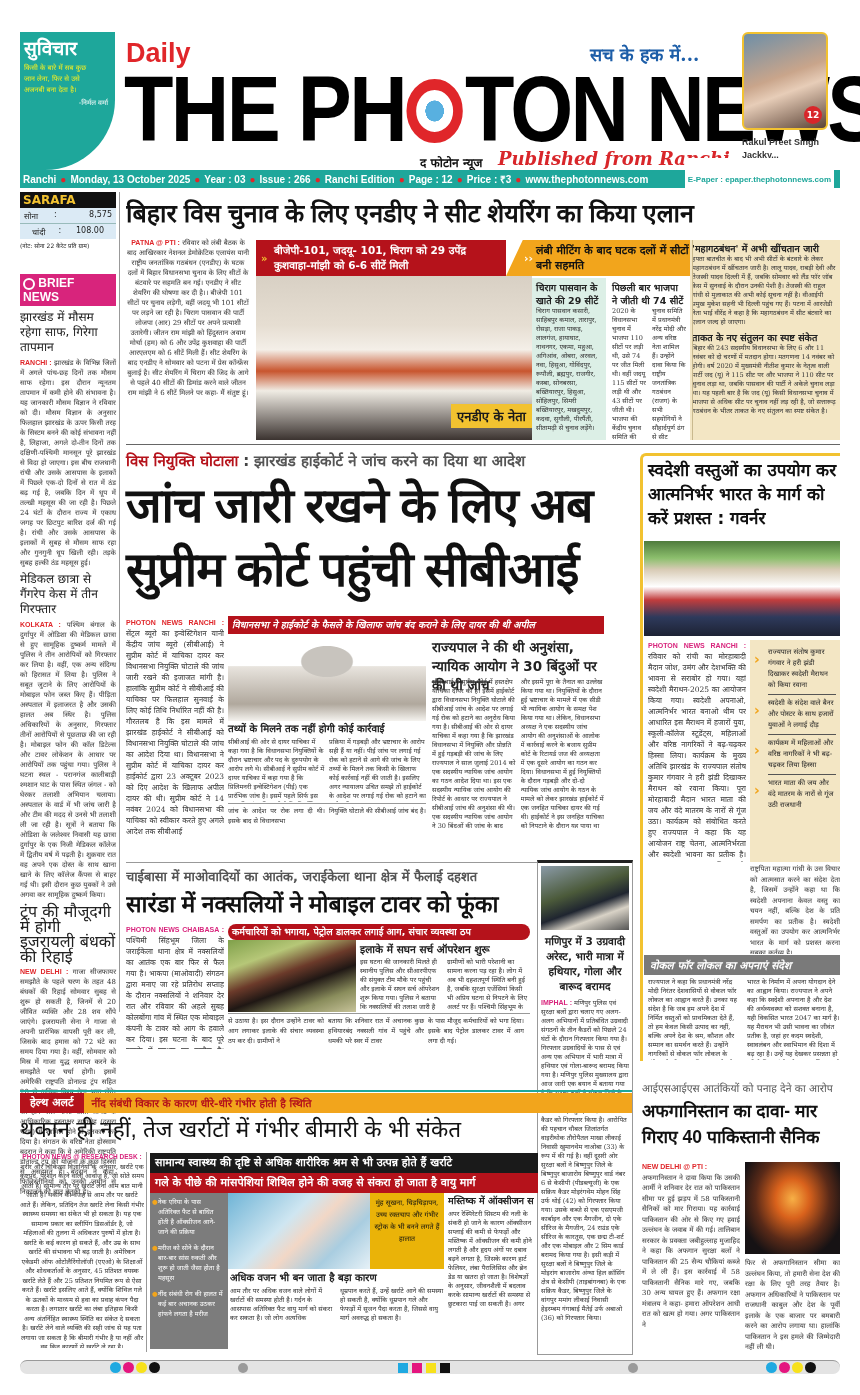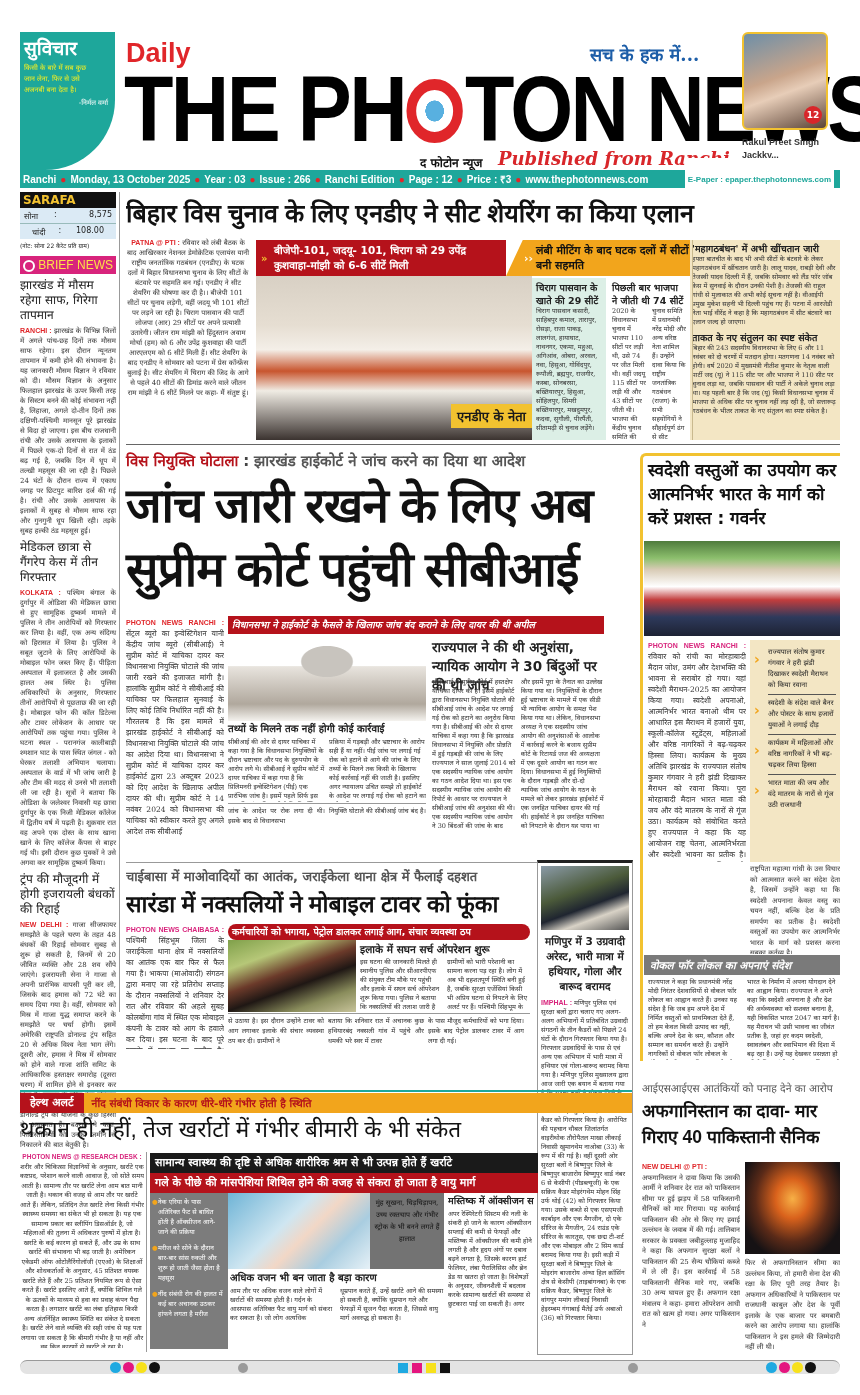--- a/index.html
+++ b/index.html
@@ -66,34 +66,34 @@
         <span style="width:20px">:</span>
         <span data-name="gold-rate" style="margin-left:auto">8,575</span>
     </div>
     <div data-name="sarafa-row" style="display:flex;font-size:8px;padding:2px 12px;">
       <span style="width:30px">चांदी</span>
         <span style="width:20px">:</span>
         <span data-name="silver-rate" style="margin-left:auto">108.00</span>
     </div>
   </div>
   <div data-name="sarafa-note" style="font-size:6px;margin:3px 0;">(नोट: सोना 22 कैरेट प्रति ग्राम)</div>
-  <div data-name="brief-news-banner" style="background:#d8247c;color:#fde047;font-family:'Liberation Sans',sans-serif;font-weight:normal;font-size:12px;padding:2px 3px;margin-top:6px;">
+  <div data-name="brief-news-banner" style="background:#d8247c;color:#ffffff;font-family:'Liberation Sans',sans-serif;font-weight:bold;font-size:12px;padding:2px 3px;margin-top:24px;">
     <span data-name="brief-news-icon" style="display:inline-block;width:12px;height:12px;border-radius:50%;border:2px solid #fff;vertical-align:middle;"></span>
     <span>BRIEF NEWS</span>
   </div>
   <div data-name="brief-item">
     <div data-name="brief-headline" style="font-size:12px;line-height:15px;margin:4px 0 3px;color:#222;">झारखंड में मौसम रहेगा साफ, गिरेगा तापमान</div>
     <div class="txt"><span class="redlbl">RANCHI :</span> <span>झारखंड के विभिन्न जिलों में अगले पांच-छह दिनों तक मौसम साफ रहेगा। इस दौरान न्यूनतम तापमान में कमी होने की संभावना है। यह जानकारी मौसम विज्ञान ने रविवार को दी। मौसम विज्ञान के अनुसार फिलहाल झारखंड के ऊपर किसी तरह के सिस्टम बनने की कोई संभावना नहीं है, लिहाजा, अगले दो-तीन दिनों तक दक्षिणी-पश्चिमी मानसून पूरे झारखंड से विदा हो जाएगा। इस बीच राजधानी रांची और उसके आसपास के इलाकों में पिछले एक-दो दिनों से रात में ठंड बढ़ गई है, जबकि दिन में धूप में तल्खी महसूस की जा रही है। पिछले 24 घंटों के दौरान राज्य में एकाध जगह पर छिटपुट बारिश दर्ज की गई है। रांची और उसके आसपास के इलाकों में सुबह से मौसम साफ रहा और गुनगुनी धूप खिली रही। तड़के सुबह हल्की ठंड महसूस हुई।</span></div>
   </div>
   <div data-name="brief-item">
     <div data-name="brief-headline" style="font-size:12px;line-height:15px;margin:4px 0 3px;color:#222;">मेडिकल छात्रा से गैंगरेप केस में तीन गिरफ्तार</div>
     <div class="txt"><span class="redlbl">KOLKATA :</span> <span>पश्चिम बंगाल के दुर्गापुर में ओडिशा की मेडिकल छात्रा से हुए सामूहिक दुष्कर्म मामले में पुलिस ने तीन आरोपियों को गिरफ्तार कर लिया है। वहीं, एक अन्य संदिग्ध को हिरासत में लिया है। पुलिस ने सबूत जुटाने के लिए आरोपियों के मोबाइल फोन जब्त किए हैं। पीड़िता अस्पताल में इलाजरत है और उसकी हालत अब स्थिर है। पुलिस अधिकारियों के अनुसार, गिरफ्तार तीनों आरोपियों से पूछताछ की जा रही है। मोबाइल फोन की कॉल डिटेल्स और टावर लोकेशन के आधार पर आरोपियों तक पहुंचा गया। पुलिस ने घटना स्थल - परानगंज कालीबाड़ी श्मशान घाट के पास स्थित जंगल - को घेरकर तलाशी अभियान चलाया। अस्पताल के वार्ड में भी जांच जारी है और टीम की मदद से उनसे भी तलाशी ली जा रही है। सूत्रों ने बताया कि ओडिशा के जलेश्वर निवासी यह छात्रा दुर्गापुर के एक निजी मेडिकल कॉलेज में द्वितीय वर्ष में पढ़ती है। शुक्रवार रात वह अपने एक दोस्त के साथ खाना खाने के लिए कॉलेज कैंपस से बाहर गई थी। इसी दौरान कुछ युवकों ने उसे अगवा कर सामूहिक दुष्कर्म किया।</span></div>
   </div>
   <div data-name="brief-item">
-    <div data-name="brief-headline" style="font-size:12px;line-height:15px;margin:4px 0 3px;color:#222;">ट्रंप की मौजूदगी में होगी इजरायली बंधकों की रिहाई</div>
+    <div data-name="brief-headline" style="font-size:16px;line-height:15px;margin:4px 0 3px;color:#222;">ट्रंप की मौजूदगी में होगी इजरायली बंधकों की रिहाई</div>
     <div class="txt"><span class="redlbl">NEW DELHI :</span> <span>गाजा सीजफायर समझौते के पहले चरण के तहत 48 बंधकों की रिहाई सोमवार सुबह से शुरू हो सकती है, जिनमें से 20 जीवित व्यक्ति और 28 शव सौंपे जाएंगे। इजरायली सेना ने गाजा से अपनी प्रारंभिक वापसी पूरी कर ली, जिसके बाद हमास को 72 घंटे का समय दिया गया है। वहीं, सोमवार को मिस्र में गाजा युद्ध समाप्त करने के समझौते पर चर्चा होगी। इसमें अमेरिकी राष्ट्रपति डोनाल्ड ट्रंप सहित 20 से अधिक विश्व नेता भाग लेंगे। दूसरी ओर, हमास ने मिस्र में सोमवार को होने वाले गाजा शांति समिट के आधिकारिक हस्ताक्षर समारोह (दूसरा चरण) में शामिल होने से इनकार कर दिया है। संगठन के वरिष्ठ नेता होस्साम बदरान ने कहा कि वे अमेरिकी राष्ट्रपति डोनाल्ड ट्रंप की योजना के कुछ हिस्सों से असहमत हैं। बदरान ने कहा, फिलिस्तीनियों को उनकी जमीन से निकालने की बात बेतुकी है।</span></div>
   </div>
 </div>
 <div class="vline" style="left:119px;top:192px;height:820px;"></div>
 
 <div class="abs hl" data-name="lead-headline" style="left:126px;top:196px;width:712px;font-size:25px;line-height:34px;white-space:nowrap;overflow:hidden;">बिहार विस चुनाव के लिए एनडीए ने सीट शेयरिंग का किया एलान</div>
 <div class="abs txt" data-name="lead-body" style="left:126px;top:238px;width:124px;height:205px;overflow:hidden;text-align:center;">
   <span class="redlbl">PATNA @ PTI :</span> <span>रविवार को लंबी बैठक के बाद आखिरकार नेशनल डेमोक्रेटिक एलायंस यानी राष्ट्रीय जनतांत्रिक गठबंधन (एनडीए) के घटक दलों में बिहार विधानसभा चुनाव के लिए सीटों के बंटवारे पर सहमति बन गई। एनडीए ने सीट शेयरिंग की घोषणा कर दी है।। बीजेपी 101 सीटों पर चुनाव लड़ेगी, वहीं जदयू भी 101 सीटों पर लड़ने जा रही है। चिराग पासवान की पार्टी लोजपा (आर) 29 सीटों पर अपने प्रत्याशी उतारेगी। जीतन राम मांझी को हिंदुस्तान अवाम मोर्चा (हम) को 6 और उपेंद्र कुशवाहा की पार्टी आरएलएम को 6 सीटें मिली हैं। सीट शेयरिंग के बाद एनडीए ने सोमवार को पटना में प्रेस कॉन्फ्रेंस बुलाई है। सीट शेयरिंग में चिराग की जिद के आगे से पहले 40 सीटों की डिमांड करने वाले जीतन राम मांझी ने 6 सीटें मिलने पर कहा- मैं संतुष्ट हूं।</span>
 </div>
 <div class="abs" data-name="lead-red-banner" style="left:256px;top:240px;width:250px;height:36px;background:#b5121b;color:#fff;font-size:10.5px;line-height:15px;font-weight:bold;padding:3px 6px 3px 18px;">
@@ -219,21 +219,21 @@
 </div>
 <div class="vline" style="left:146px;top:1152px;height:200px;"></div>
 <div class="abs" data-name="health-black-strip" style="left:150px;top:1153px;width:388px;height:20px;background:#1a1a1a;color:#fff;font-weight:bold;font-size:11px;line-height:20px;padding-left:5px;white-space:nowrap;overflow:hidden;">सामान्य स्वास्थ्य की दृष्टि से अधिक शारीरिक श्रम से भी उत्पन्न होते हैं खर्राटे</div>
 <div class="abs" data-name="health-red-strip" style="left:150px;top:1173px;width:388px;height:20px;background:#b5121b;color:#fff;font-weight:bold;font-size:11px;line-height:20px;padding-left:5px;white-space:nowrap;overflow:hidden;">गले के पीछे की मांसपेशियां शिथिल होने की वजह से संकरा हो जाता है वायु मार्ग</div>
 <div class="abs" data-name="health-bullets-panel" style="left:150px;top:1193px;width:78px;height:156px;background:#7c7c7c;padding:4px 4px 0 8px;">
   <div data-name="bullet-item" style="color:#fff;font-size:6.5px;line-height:10px;margin-bottom:6px;position:relative;"><span data-name="bullet-icon" style="position:absolute;left:-6px;color:#f2a51c;">●</span><span>नेक एरिया के पास अतिरिक्त फैट से बाधित होती है ऑक्सीजन आने-जाने की प्रक्रिया</span></div>
   <div data-name="bullet-item" style="color:#fff;font-size:6.5px;line-height:10px;margin-bottom:6px;position:relative;"><span data-name="bullet-icon" style="position:absolute;left:-6px;color:#f2a51c;">●</span><span>मरीज को सोने के दौरान बार-बार सांस रुकती और शुरू हो जाती जैसा होता है महसूस</span></div>
   <div data-name="bullet-item" style="color:#fff;font-size:6.5px;line-height:10px;position:relative;"><span data-name="bullet-icon" style="position:absolute;left:-6px;color:#f2a51c;">●</span><span>नींद संबंधी रोग की हालत में कई बार अचानक उठकर हांफने लगता है मरीज</span></div>
 </div>
 <div class="abs" data-name="snoring-illustration" style="left:228px;top:1193px;width:142px;height:76px;background:linear-gradient(135deg,#6fb4d6 0,#cfe6f1 40%,#f2d7c6 55%,#a9cde0 75%,#e6f1f7 100%);"></div>
-<div class="abs" data-name="symptom-callout" style="left:370px;top:1193px;width:74px;height:76px;background:#737373;color:#111;font-size:7px;line-height:12px;text-align:center;padding:4px;">मुंह सूखना, चिड़चिड़ापन, उच्च रक्तचाप और गंभीर स्ट्रोक के भी बनने लगते हैं हालात</div>
+<div class="abs" data-name="symptom-callout" style="left:370px;top:1193px;width:74px;height:76px;background:#eab308;color:#111;font-size:7px;line-height:12px;text-align:center;padding:4px;">मुंह सूखना, चिड़चिड़ापन, उच्च रक्तचाप और गंभीर स्ट्रोक के भी बनने लगते हैं हालात</div>
 <div class="abs" data-name="weight-subhead" style="left:230px;top:1271px;width:214px;font-weight:bold;font-size:10px;line-height:14px;">अधिक वजन भी बन जाता है बड़ा कारण</div>
 <div class="abs" style="left:230px;top:1287px;width:214px;display:flex;gap:6px;">
   <div class="txt" data-name="weight-col-1" style="width:104px;font-size:6.5px;line-height:9px;height:60px;overflow:hidden;text-align:left;">आम तौर पर अधिक वजन वाले लोगों में खर्राटों की समस्या होती है। गर्दन के आसपास अतिरिक्त फैट वायु मार्ग को संकरा कर सकता है। जो लोग अत्यधिक</div>
   <div class="txt" data-name="weight-col-2" style="width:104px;font-size:6.5px;line-height:9px;height:60px;overflow:hidden;text-align:left;">धूम्रपान करते हैं, उन्हें खर्राटे आने की समस्या हो सकती है, क्योंकि धूम्रपान गले और फेफड़ों में सूजन पैदा करता है, जिससे वायु मार्ग अवरुद्ध हो सकता है।</div>
 </div>
 <div class="abs" data-name="brain-oxygen-subhead" style="left:448px;top:1194px;width:86px;font-weight:bold;font-size:9.5px;line-height:13px;white-space:nowrap;overflow:hidden;">मस्तिष्क में ऑक्सीजन सप्लाई की कमी</div>
 <div class="abs txt" data-name="brain-col-1" style="left:448px;top:1210px;width:86px;height:140px;overflow:hidden;font-size:6.5px;line-height:9px;text-align:left;">अपर रेस्पिरेटरी सिस्टम की नली के संकरी हो जाने के कारण ऑक्सीजन सप्लाई की कमी से फेफड़ों और मस्तिष्क में ऑक्सीजन की कमी होने लगती है और हृदय अंगों पर दबाव बढ़ने लगता है, जिसके कारण हार्ट फेलियर, लंबा पैरालिसिस और ब्रेन डेड या खतरा हो जाता है। विशेषज्ञों के अनुसार, जीवनशैली में बदलाव करके सामान्य खर्राटों की समस्या से छुटकारा पाई जा सकती है। अगर</div>
 <div class="abs txt" data-name="brain-col-2" style="left:468px;top:1210px;width:0;height:0;overflow:hidden;">आपको अवसाद या तनाव है, तो योग या मेडिटेशन करके इससे निजात पा सकते हैं। विशेषज्ञों के अनुसार, ऐसी स्थिति में गुनगुना पानी का सेवन करना फायदेमंद होता है। इससे सूजन कम होती है। साथ ही रात को सोने से पहले अपने कमरे में ह्यूमिडिफायर रख लें। यह नमी और नाक को सूखेपन से बचाएगा, जिससे वायु मार्ग खुला रहेगा। अगर वजन अधिक है तो उसे कम करने का प्रयास करें।</div>
 
 <div class="abs" data-name="afghan-kicker" style="left:642px;top:1080px;width:198px;font-size:10.5px;line-height:16px;color:#555;white-space:nowrap;overflow:hidden;">आईएसआईएस आतंकियों को पनाह देने का आरोप</div>

